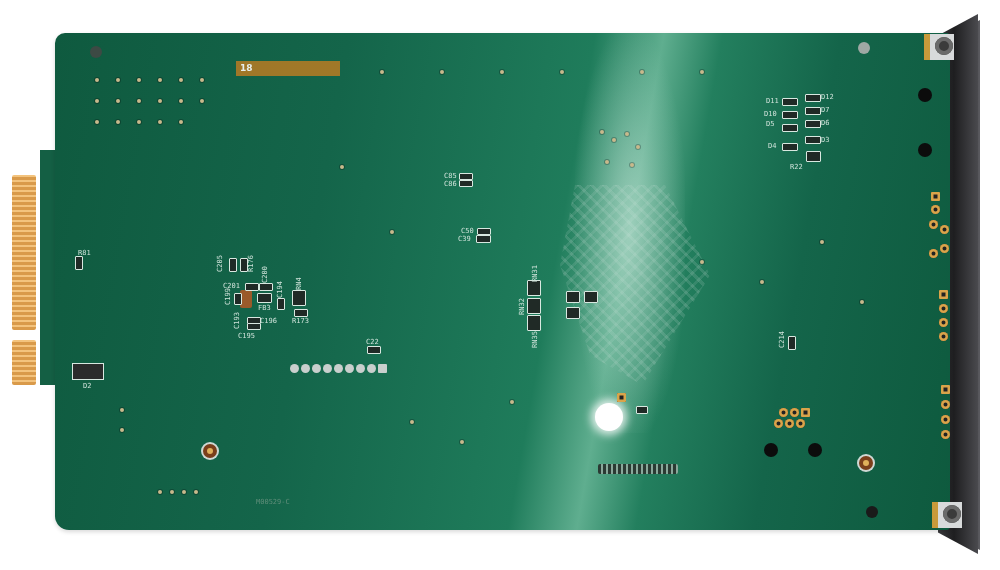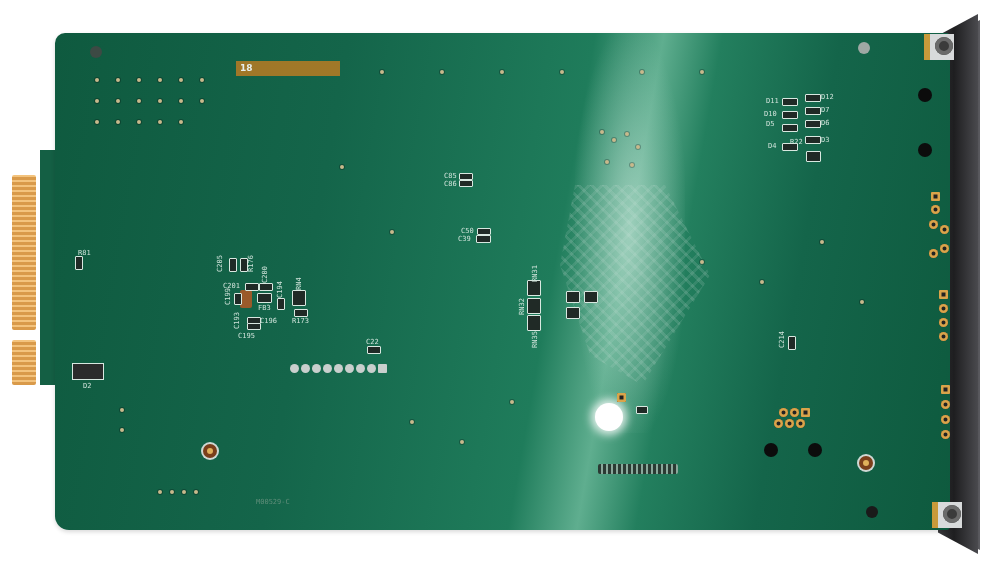--- a/index.html
+++ b/index.html
@@ -145,21 +145,21 @@
   <div class="smd" style="left:636px;top:406px;width:10px;height:6px;"></div>
 
   <span class="silk" style="left:766px;top:97px;">D11</span>
   <span class="silk" style="left:821px;top:93px;">D12</span>
   <span class="silk" style="left:764px;top:110px;">D10</span>
   <span class="silk" style="left:821px;top:106px;">D7</span>
   <span class="silk" style="left:766px;top:120px;">D5</span>
   <span class="silk" style="left:821px;top:119px;">D6</span>
   <span class="silk" style="left:768px;top:142px;">D4</span>
   <span class="silk" style="left:821px;top:136px;">D3</span>
-  <span class="silk" style="left:790px;top:138px;">R22</span>
+  <span class="silk" style="left:790px;top:163px;">R22</span>
 
   <span class="silk v" style="left:216px;top:272px;">C205</span>
   <span class="silk v" style="left:247px;top:272px;">R176</span>
   <span class="silk" style="left:223px;top:282px;">C201</span>
   <span class="silk v" style="left:261px;top:283px;">C200</span>
   <span class="silk v" style="left:224px;top:305px;">C199</span>
   <span class="silk" style="left:258px;top:304px;">FB3</span>
   <span class="silk v" style="left:276px;top:298px;">C194</span>
   <span class="silk v" style="left:295px;top:290px;">RN4</span>
   <span class="silk v" style="left:233px;top:329px;">C193</span>

